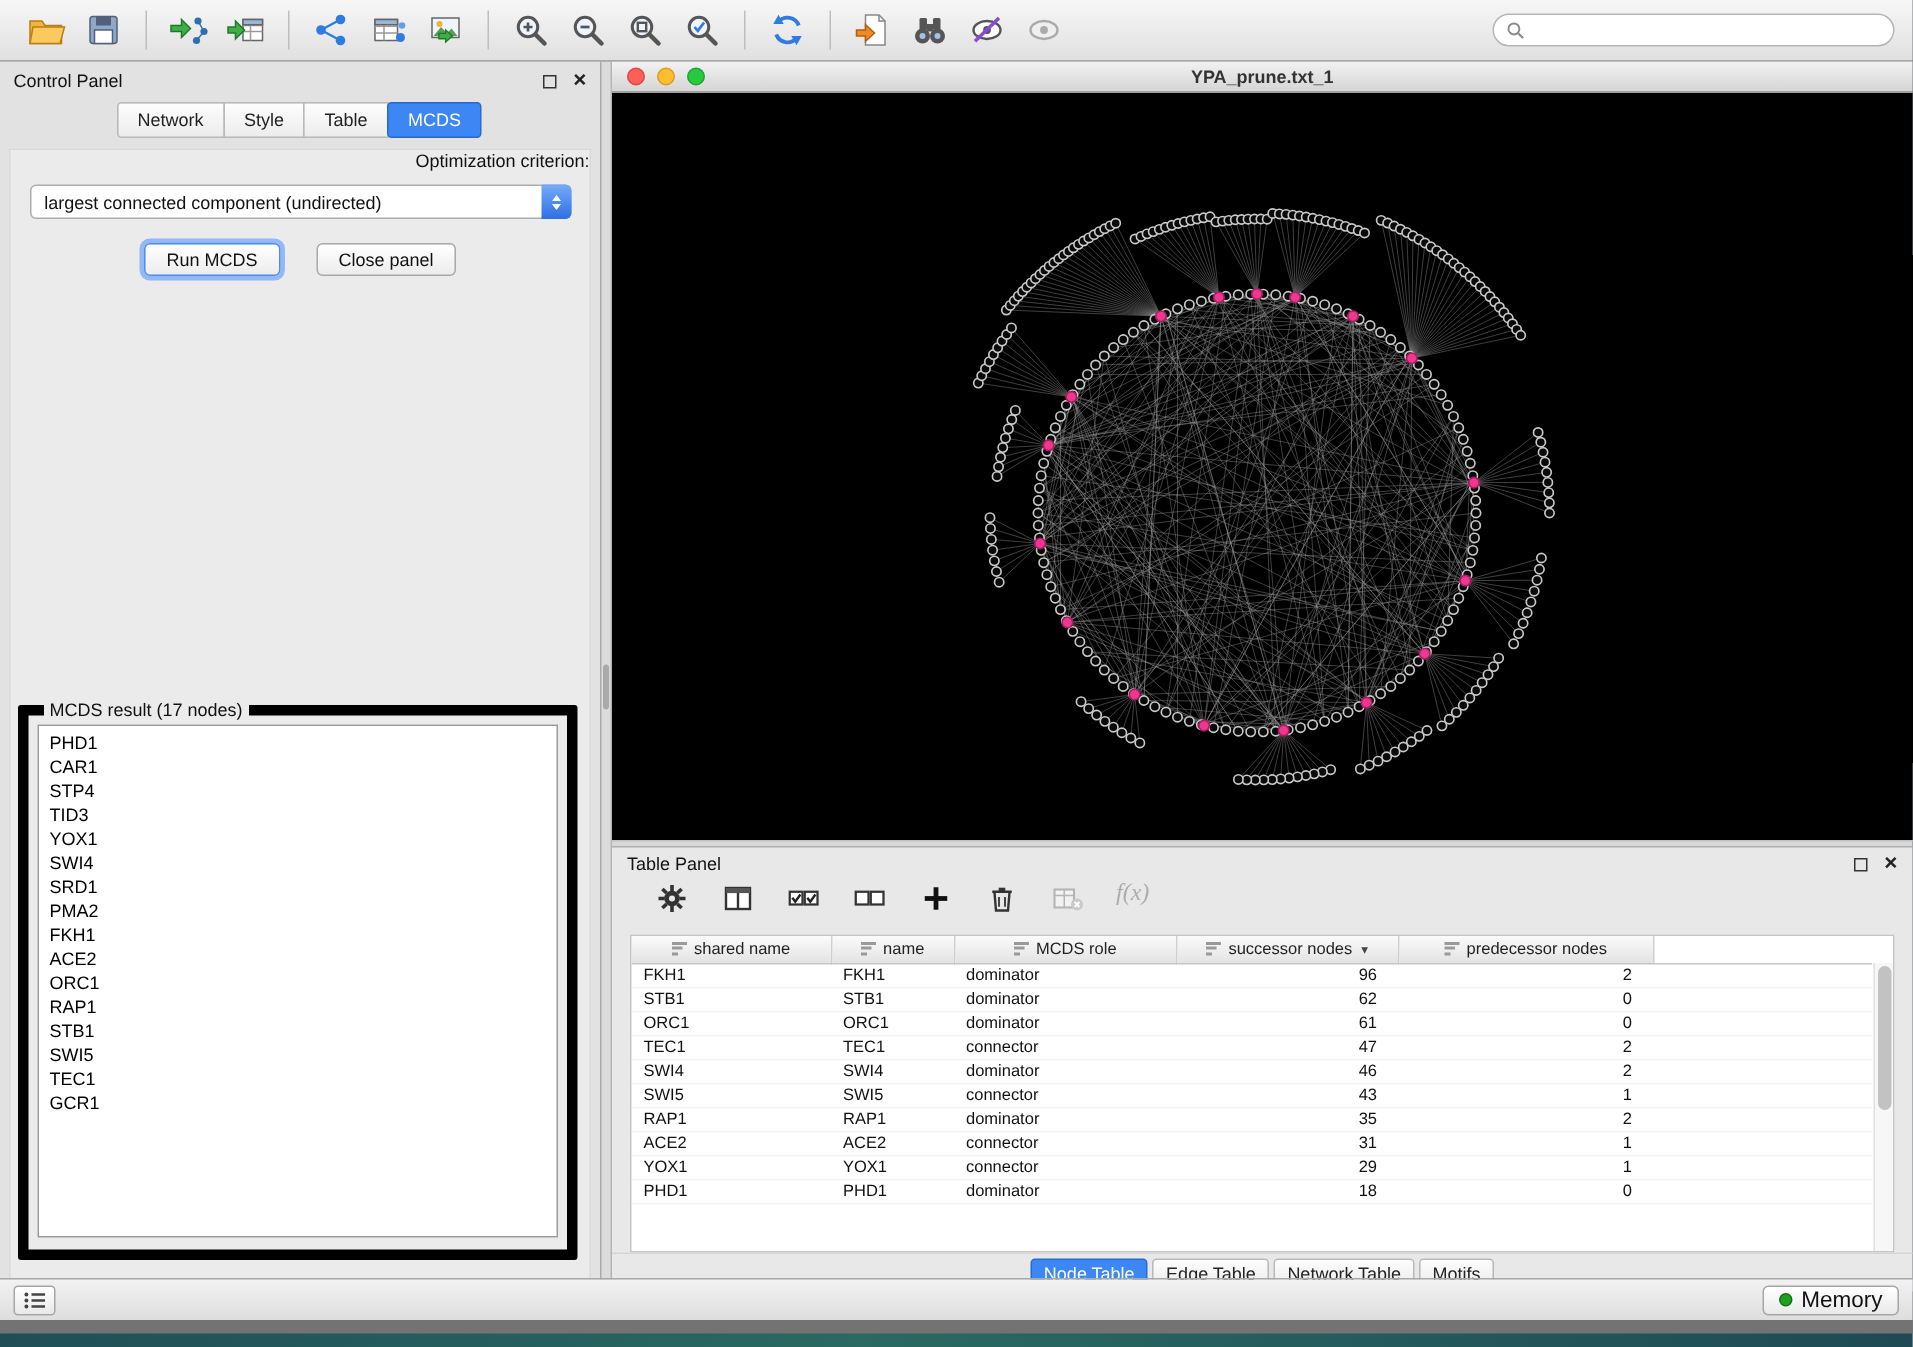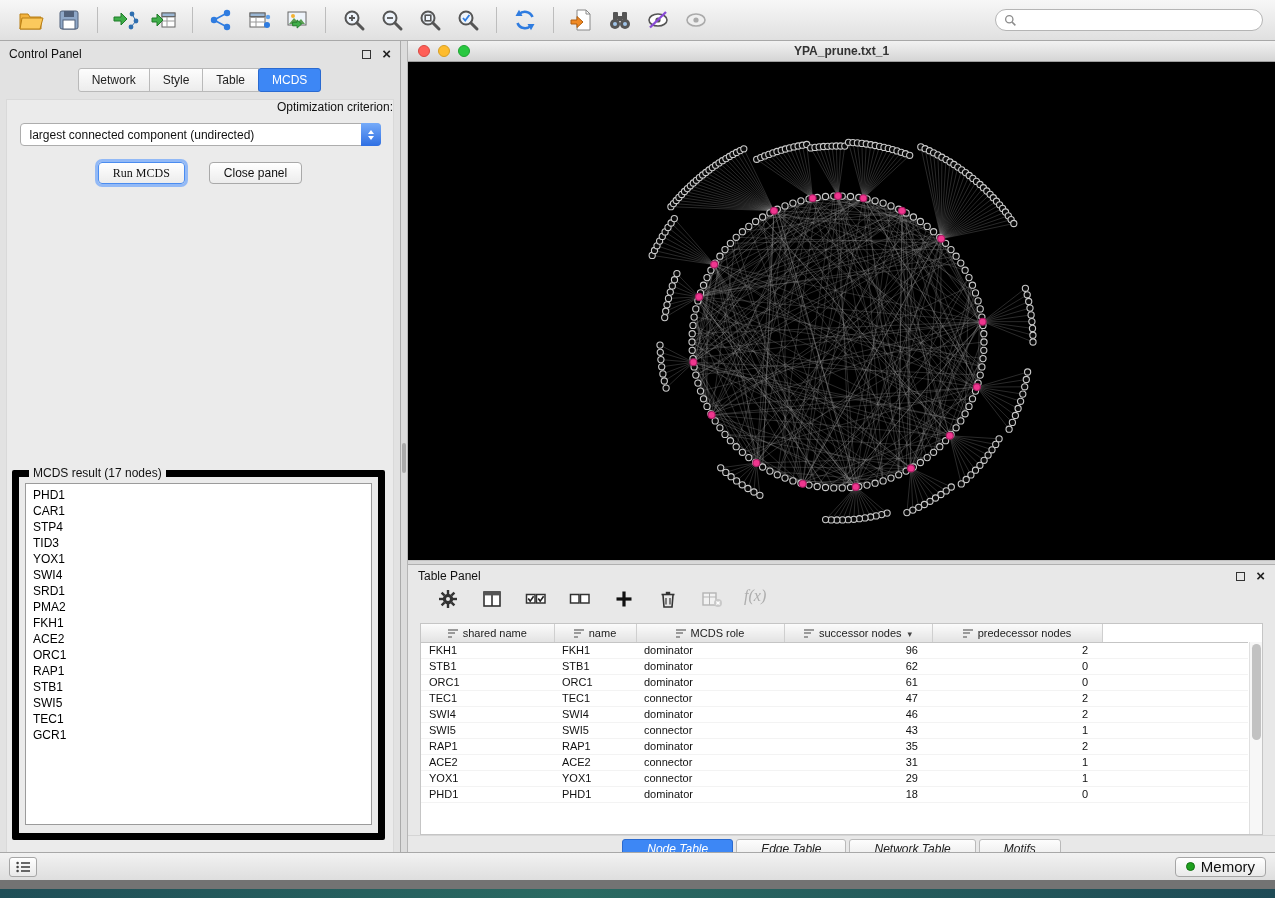--- a/index.html
+++ b/index.html
@@ -32,21 +32,21 @@
 .opt-label{text-align:right;font-size:12px;color:#111;}
 .dropdown{width:361px;height:23px;margin:9px auto 0;background:#fff;border:1px solid #adadad;border-radius:4px;
           display:flex;align-items:center;font-size:12px;padding-left:9px;position:relative;color:#111;}
 .dd-cap{position:absolute;right:-1px;top:-1px;bottom:-1px;width:20px;border-radius:0 4px 4px 0;
         background:linear-gradient(#76abf9,#2e6fe3);display:flex;flex-direction:column;align-items:center;justify-content:center;gap:2px;}
 .dd-up{width:0;height:0;border-left:3.5px solid transparent;border-right:3.5px solid transparent;border-bottom:4.5px solid #fff;}
 .dd-down{width:0;height:0;border-left:3.5px solid transparent;border-right:3.5px solid transparent;border-top:4.5px solid #fff;}
 .btn-row{display:flex;justify-content:center;gap:24px;margin-top:16px;}
 .btn{height:22px;padding:0 14px;font-size:12px;font-family:"Liberation Sans",sans-serif;
      background:linear-gradient(#ffffff,#ececec);border:1px solid #a9a9a9;border-radius:4px;color:#111;}
-.btn.focused{box-shadow:0 0 0 3px rgba(72,144,255,.55);border-color:#4a8cf0;font-family:Liberation Serif, serif;}
+.btn.focused{box-shadow:0 0 0 3px rgba(72,144,255,.55);border-color:#4a8cf0;}
 fieldset.result{position:absolute;top:366px;left:5px;right:8px;bottom:16px;border:7px solid #000000;border-radius:2px;
                 padding:3px 6px 8px 6px;}
 fieldset.result legend{font-size:12px;color:#111;padding:0 4px;margin-left:4px;}
 .result-list{width:100%;height:100%;background:#fff;border:1px solid #9b9b9b;overflow:hidden;padding-top:3px;}
 .mcds-item{font-size:12px;line-height:16px;padding-left:7px;color:#000;}
 
 
 .v-splitter{position:absolute;top:41px;left:401px;width:7px;height:820px;background:#dcdcdc;border-right:1px solid #b5b5b5;}
 .v-handle{position:absolute;top:402px;left:1px;width:4px;height:30px;background:#aaa;border-radius:2px;}
 
@@ -80,22 +80,22 @@
 tbody td{height:16px;padding:0 8px;color:#111;border-bottom:1px solid #f3f3f3;white-space:nowrap;overflow:hidden;}
 tbody td.num{text-align:right;padding-right:14px;}
 .colicon{display:inline-block;width:10px;height:9px;margin-right:5px;vertical-align:-1px;
   background:linear-gradient(#9a9a9a,#9a9a9a) 0 0/10px 2px no-repeat,
              linear-gradient(#9a9a9a,#9a9a9a) 0 3.5px/7px 2px no-repeat,
              linear-gradient(#9a9a9a,#9a9a9a) 0 7px/4px 2px no-repeat;}
 .sortarrow{margin-left:6px;font-size:9px;color:#444;}
 .vscroll{position:absolute;top:18px;bottom:0;right:0;width:13px;background:#f7f7f7;border-left:1px solid #e0e0e0;}
 .vthumb{position:absolute;top:2px;left:2px;width:9px;height:96px;background:#c2c2c2;border-radius:5px;}
 .tp-tabs{height:26px;display:flex;justify-content:center;align-items:center;gap:3px;border-top:1px solid #d5d5d5;flex:none;}
-.tp-tab{height:19px;padding:0 24px;font-size:12px;display:flex;align-items:center;border:1px solid #b9b9b9;
-        background:linear-gradient(#fdfdfd,#ececec);border-radius:3px;color:#222;font-style:italic;}
+.tp-tab{height:19px;padding:0 8px;font-size:12px;display:flex;align-items:center;border:1px solid #b9b9b9;
+        background:linear-gradient(#fdfdfd,#ececec);border-radius:3px;color:#222;}
 .tp-tab.active{background:#3d87f5;border-color:#2a6ad0;color:#fff;}
 
 
 .statusbar{position:absolute;left:0;bottom:9px;width:1275px;height:28px;background:linear-gradient(#f2f2f2,#dedede);
            border-top:1px solid #a8a8a8;display:flex;align-items:center;padding:0 9px;}
 .menu-btn{width:28px;height:20px;border:1px solid #a6a6a6;border-radius:3px;background:linear-gradient(#fff,#e9e9e9);
           display:flex;align-items:center;justify-content:center;}
 .memory-btn{margin-left:auto;height:20px;border:1px solid #a6a6a6;border-radius:4px;background:linear-gradient(#fff,#e9e9e9);
             display:flex;align-items:center;gap:6px;padding:0 10px;font-size:15px;color:#111;}
 .memdot{width:9px;height:9px;border-radius:50%;background:#1fa11f;border:1px solid #127012;display:inline-block;}

